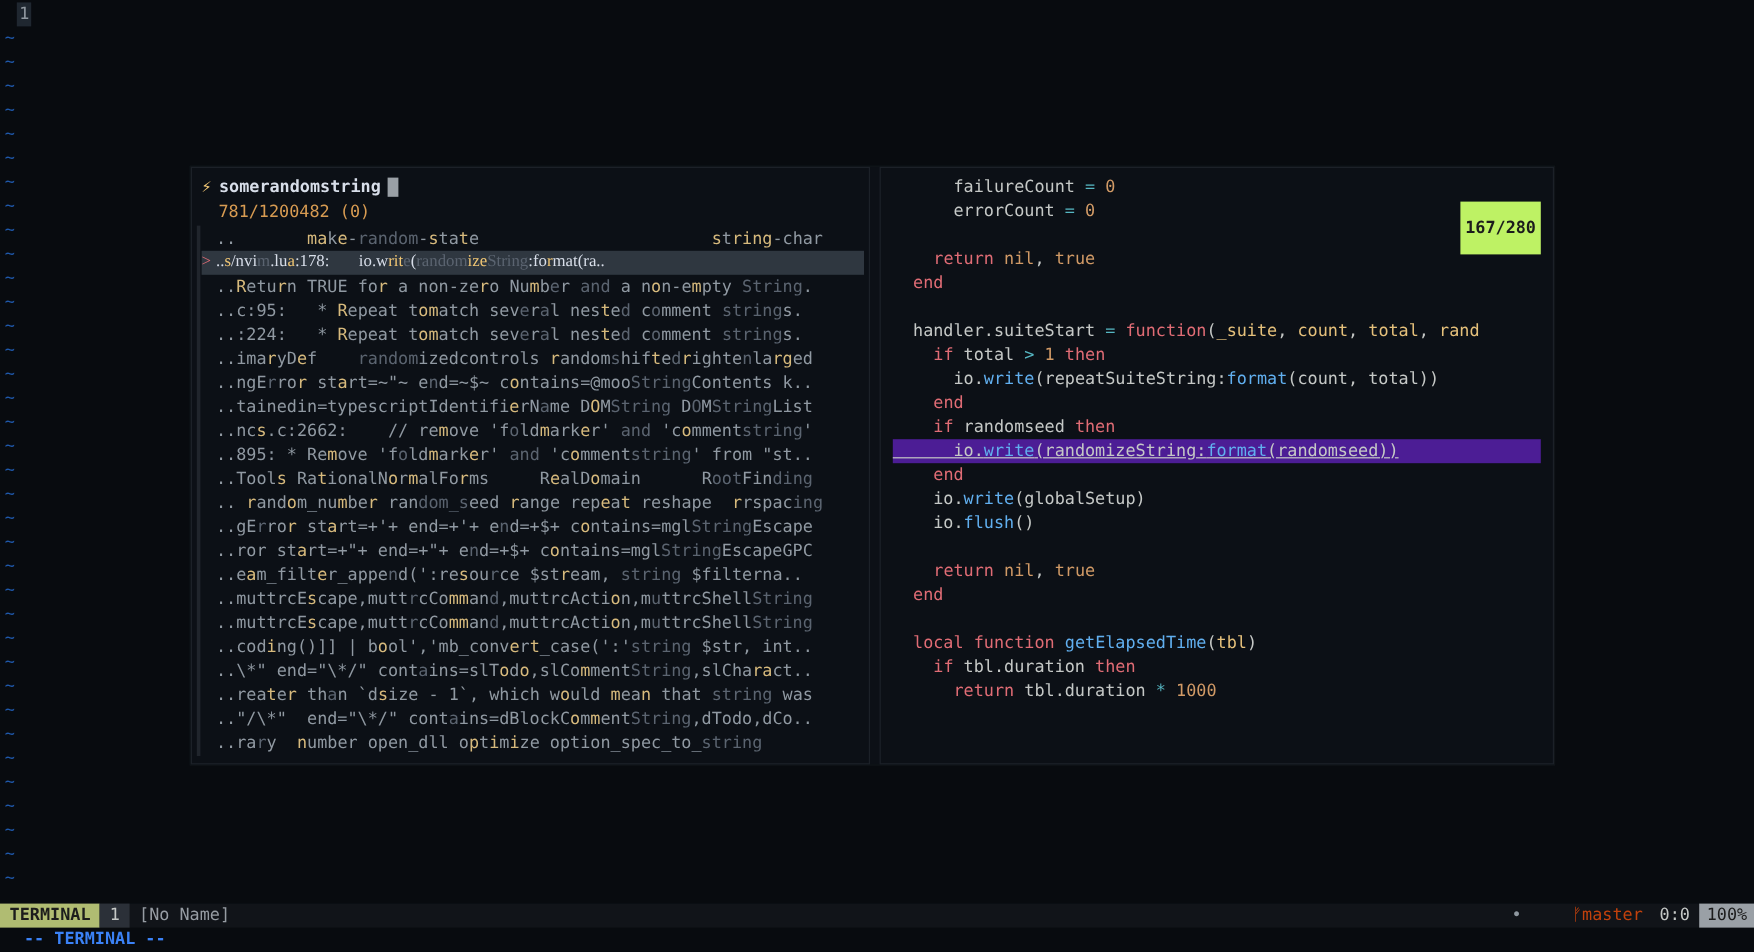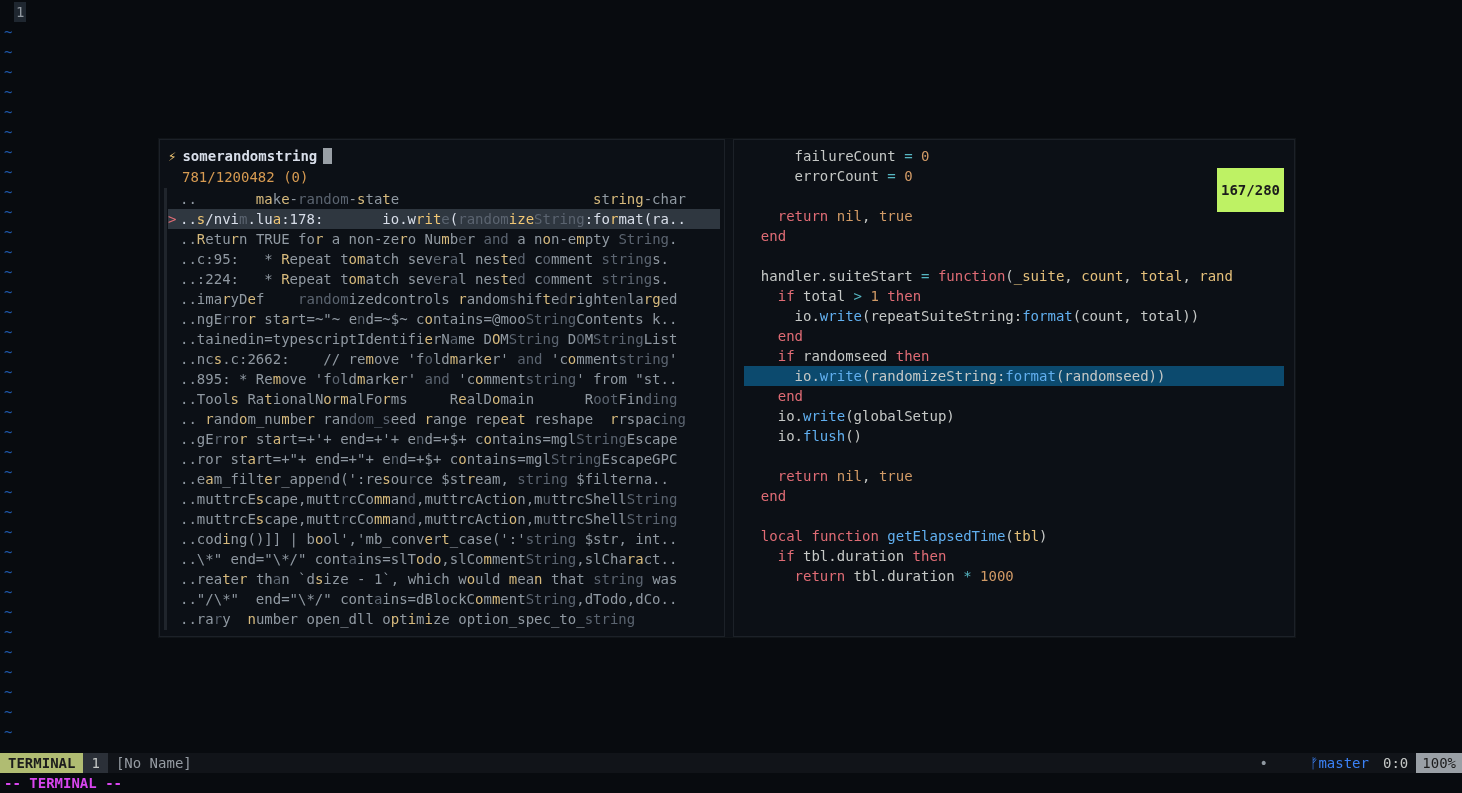--- a/index.html
+++ b/index.html
@@ -82,20 +82,21 @@
     white-space: pre;
     color: #9099a2;
     padding-left: 12px;
     height:20px;
     overflow:hidden;
   }
   .row.sel {
     background: #2f3740;
     color: #d8dee9;
     position:relative;
+    font-family:Liberation Serif, serif;
   }
   .row.sel::before{
     content: attr(data-marker);
     position:absolute;
     left:0;
     color:#e06c75;
   }
   .row .hi     { color: #d7ba7d; }
   .row .mute   { color: #5b6470; }
   .row.sel .hi { color:#f0c674; }
@@ -112,21 +113,21 @@
     top: 6px;
     background: #bef264;
     color: #1c1c1c;
     padding: 12px 4px;
     font-weight:700;
     margin-top:22px;
   }
   .preview-line {
     white-space: pre;
   }
-  .preview-line.cur { background:#0c4a6e; }
+  .preview-line.cur { background:#4c1d95;text-decoration:underline; }
   .tok-kw   { color:#e06c75; }
   .tok-num  { color:#d19a66; }
   .tok-fn   { color:#61afef; }
   .tok-op   { color:#56b6c2; }
   .tok-def  { color:#e5c07b; }
   .tok-bool { color:#d19a66; }
   
   .statusline {
     position: absolute;
     left: 0; right: 0; bottom: 20px;
@@ -142,30 +143,30 @@
     font-weight:700;
     padding:0 8px;
     text-align:center;
   }
   .sl-num {
     background:#2b3038;
     padding:0 8px;
   }
   .sl-file { padding:0 8px; color:#969ca3; }
   .sl-branch-dot { color:#8f98a0; margin-left:auto; padding-right:6px;}
-  .sl-branch { color:#3b82f6; padding-right:14px;margin-left:36px; }
+  .sl-branch { color:#c2410c; padding-right:14px;margin-left:36px; }
   .sl-pos   { padding-right:8px;text-align:right; }
   .sl-pct   { background:#9aa0a6; color:#1c1c1c; padding:0 6px; }
   .modeline {
     position:absolute;
     left:0; right:0; bottom:0;
     height:20px;
-    padding-left:4px;
+    padding-left:20px;
     font-weight:700;
-    color:#d946ef;
+    color:#3b82f6;
   }
 </style>
 </head>
 <body>
 
 <div class="editor-root">
 
   <div class="gutter">
     <span class="ln1">1</span>
 

